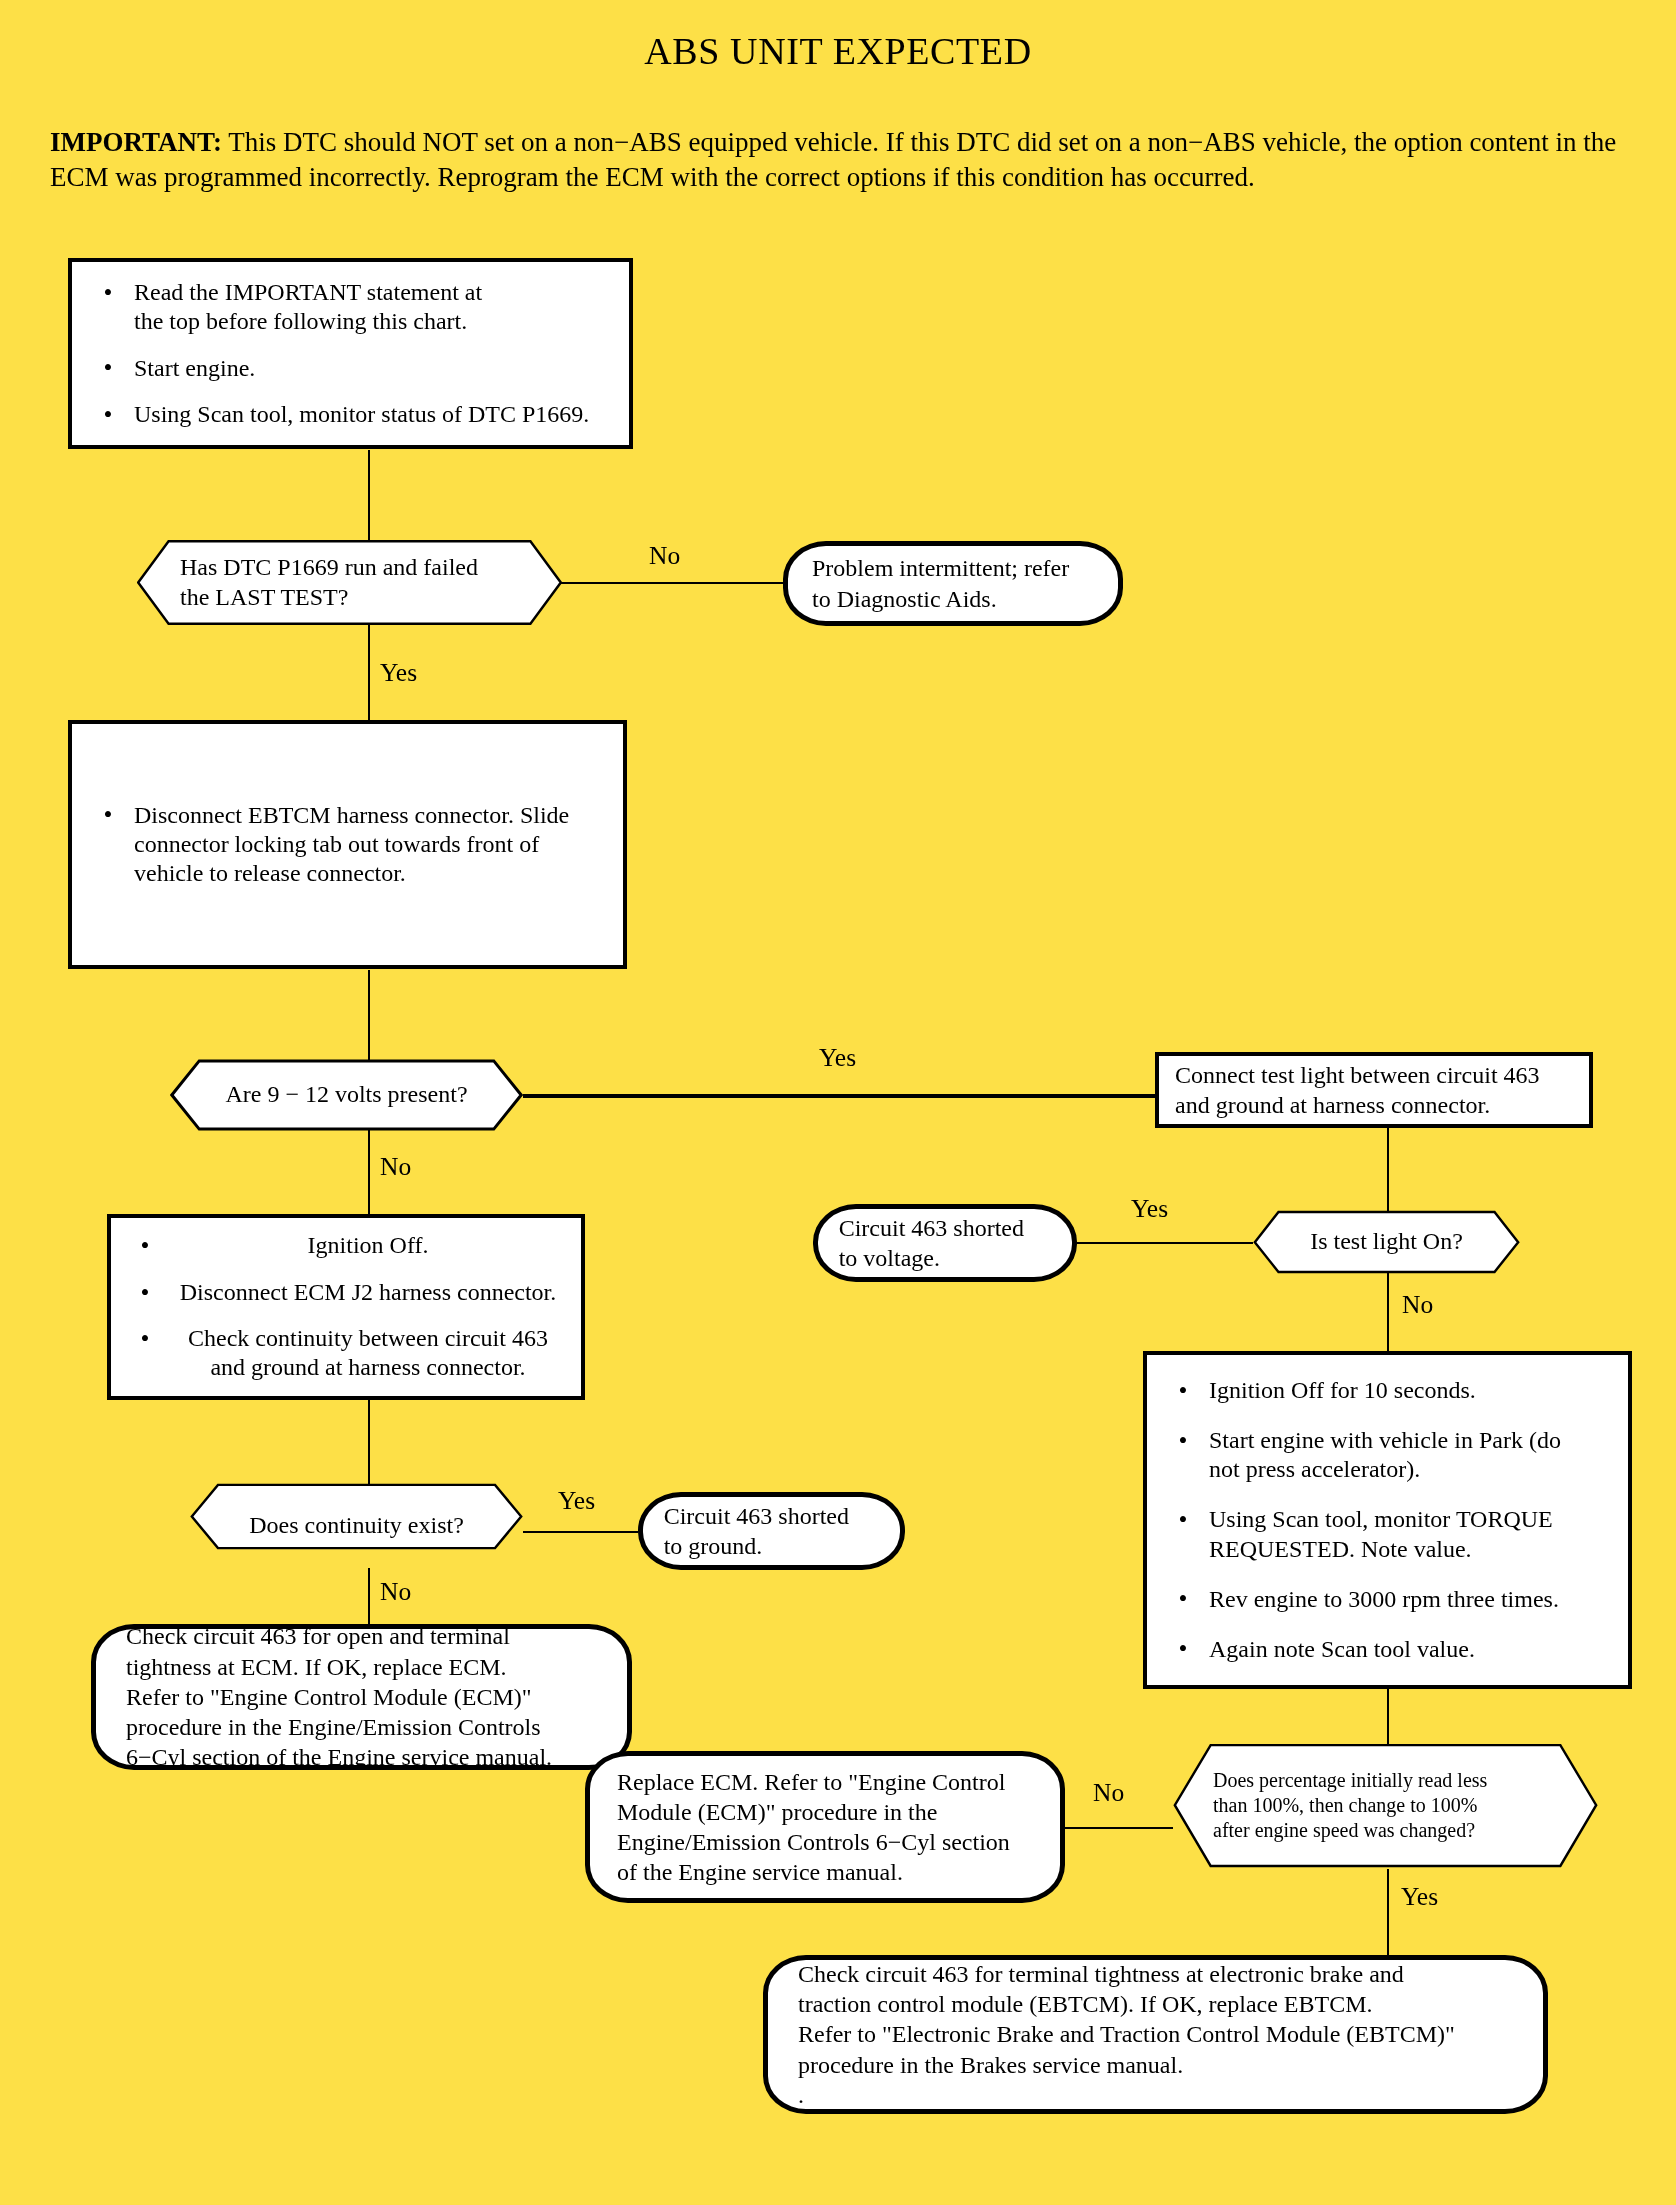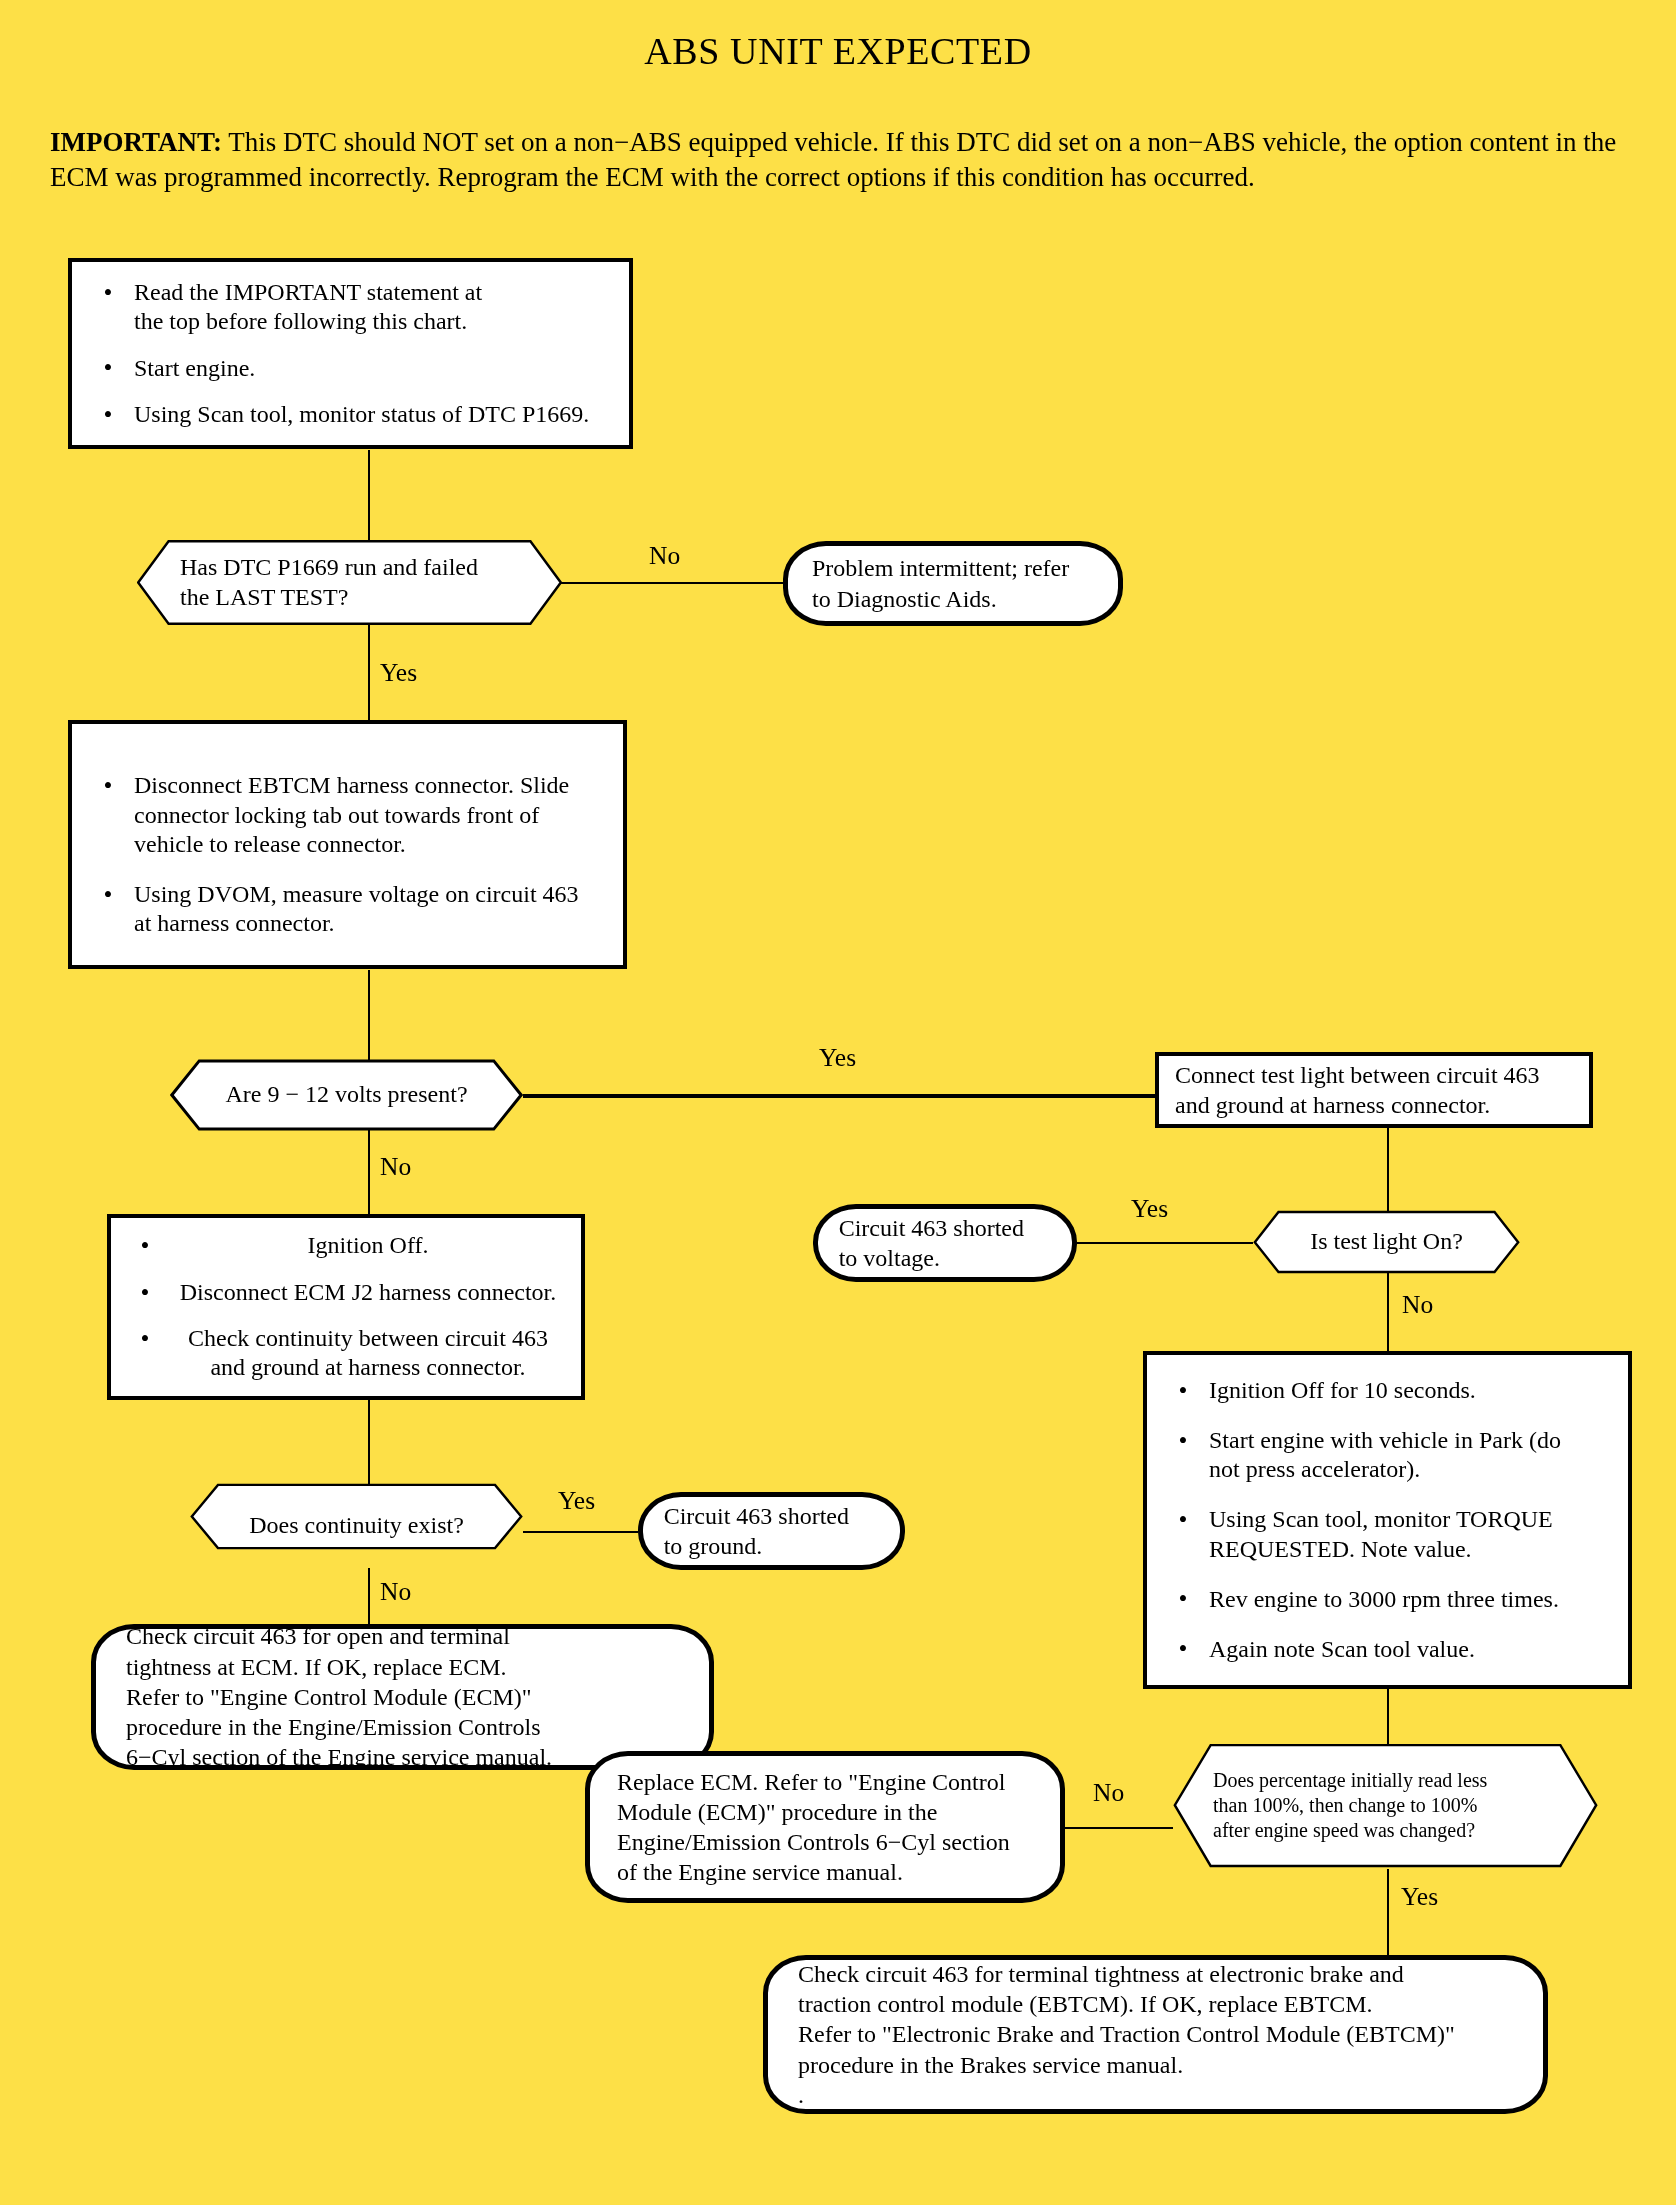--- a/index.html
+++ b/index.html
@@ -196,22 +196,20 @@
     </div>
   </div>
 
   <div class="proc" style="left:68px; top:720px; width:559px; height:249px;">
     <div class="blist" style="padding:16px 18px;">
       <div class="spacer-md"></div>
       <div class="bitem" style="white-space:pre-line;">Disconnect EBTCM harness connector. Slide
 connector locking tab out towards front of
 vehicle to release connector.</div>
       <div class="spacer-md"></div>
-      <div class="bitem" style="white-space:pre-line;">Using DVOM, measure voltage on circuit 463
-at harness connector.</div>
     </div>
   </div>
 
   <div class="hexwrap" style="left:170px; top:1059px; width:353px; height:72px;">
     <svg width="353" height="72" viewBox="0 0 580 118">
       <polygon points="48,3 532,3 577,59 532,115 48,115 3,59" fill="#ffffff" stroke="#000000" stroke-width="5"></polygon>
     </svg>
     <div class="hextext ctr">
       <span style="font-size:24px; line-height:1.24; white-space:pre-line;">Are 9 − 12 volts present?</span>
     </div>
@@ -276,21 +274,21 @@
     </div>
   </div>
 
   <div class="term" style="left:638px; top:1492px; width:267px; height:78px;">
     <div class="ptext al" style="padding:0 20.7px;">
       <span style="white-space:pre-line;">Circuit 463 shorted
 to ground.</span>
     </div>
   </div>
 
-  <div class="term" style="left:91px; top:1624px; width:623px; height:146px;">
+  <div class="term" style="left:91px; top:1624px; width:541px; height:146px;">
     <div class="ptext al" style="padding:0 30px;">
       <span style="white-space:pre-line;">Check circuit 463 for open and terminal
 tightness at ECM. If OK, replace ECM.
 Refer to "Engine Control Module (ECM)"
 procedure in the Engine/Emission Controls
 6−Cyl section of the Engine service manual.</span>
     </div>
   </div>
 
   <div class="term" style="left:585px; top:1751px; width:480px; height:152px;">

